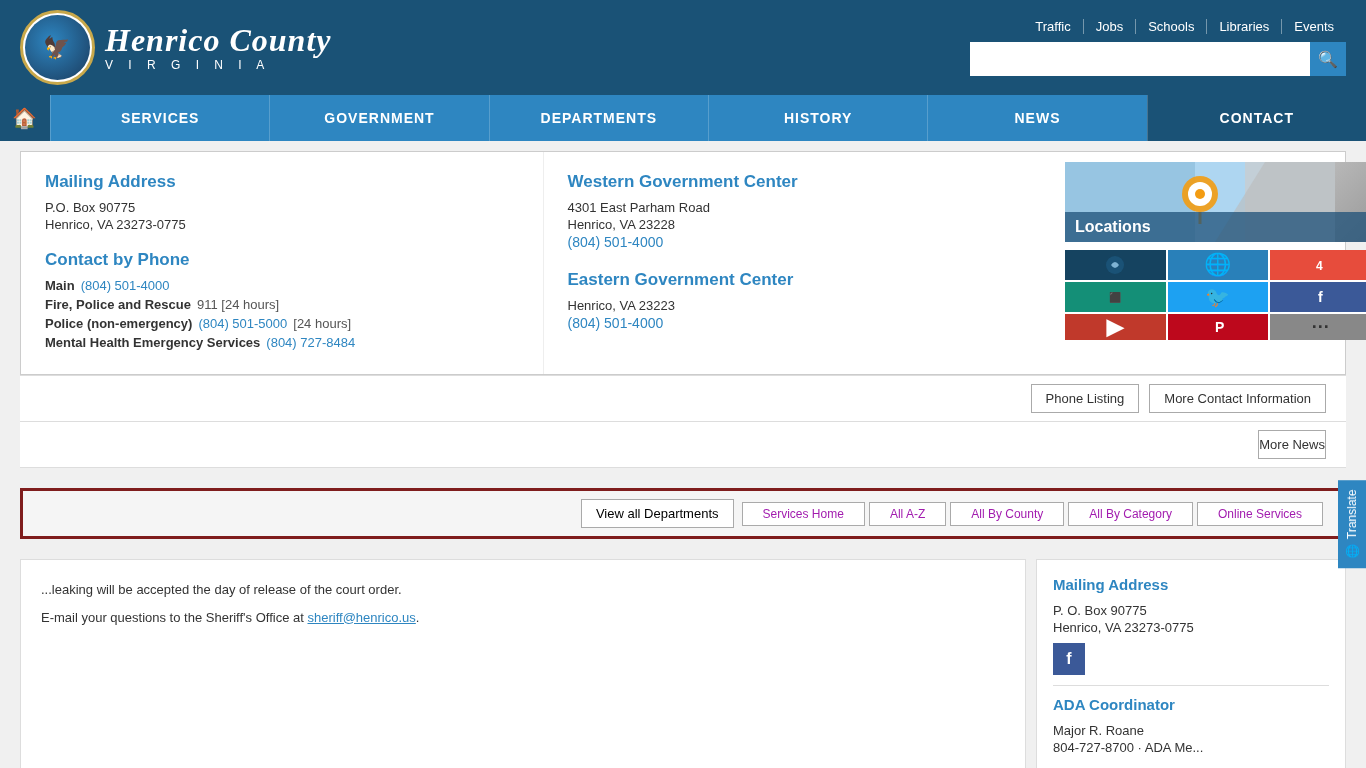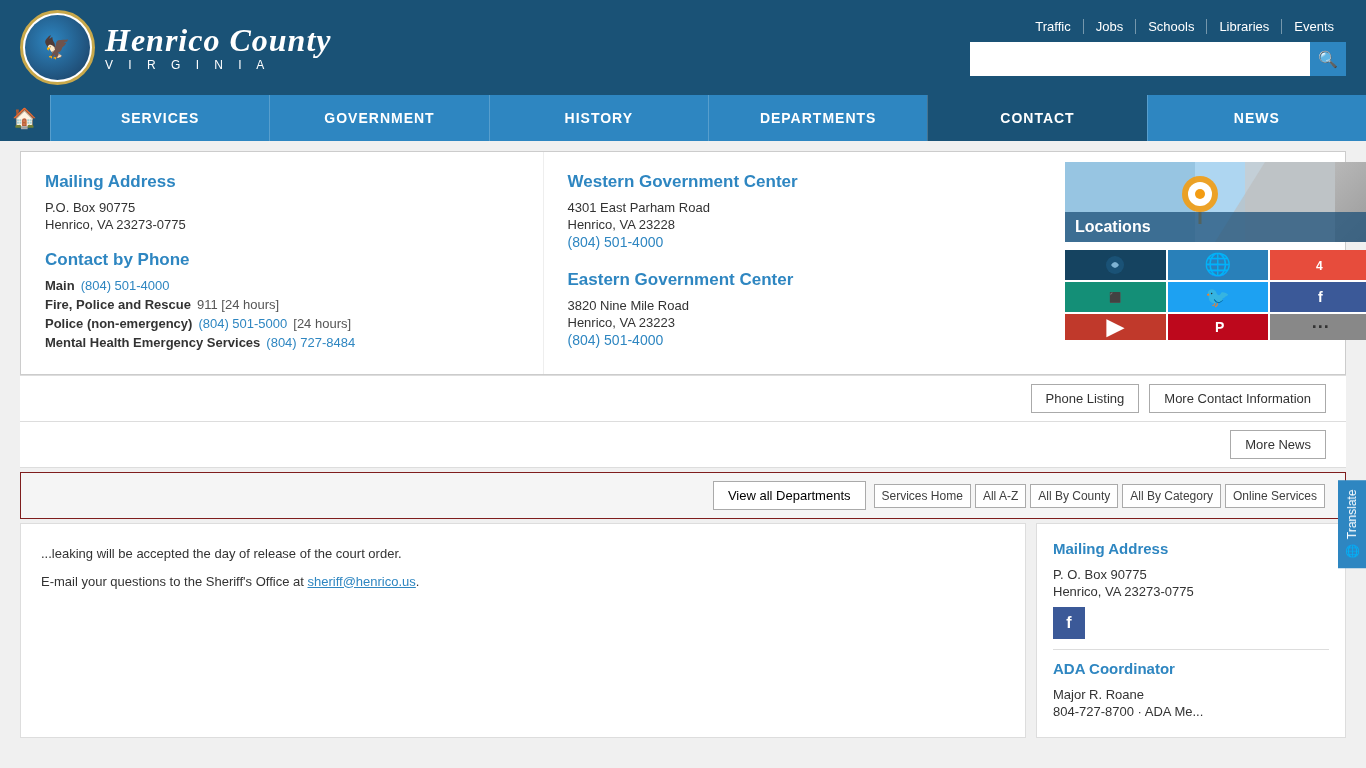--- a/index.html
+++ b/index.html
@@ -274,59 +274,59 @@
       border-top: 1px solid #ddd;
       display: flex;
       justify-content: flex-end;
       padding: 8px 20px;
       margin: 0 20px;
       border-bottom: 1px solid #ddd;
     }
     .more-news-btn {
       background: #fff;
       border: 1px solid #aaa;
-      padding: 6px 14px;
+      padding: 6px 0;
       font-size: 13px;
       cursor: pointer;
       color: #333;
     }
 
     
     .departments-bar {
       background: #f5f5f5;
       display: flex;
       align-items: center;
       justify-content: space-between;
       padding: 8px 20px;
-      margin: 4px 20px;
-      border: 1px solid #7f1d1d;
+      margin: 20px 20px;
+      border: 3px solid #7f1d1d;
     }
     .dept-right {
       display: flex;
       align-items: center;
       gap: 8px;
     }
     .view-all-btn {
       background: #fff;
       border: 1px solid #aaa;
       padding: 6px 14px;
       font-size: 13px;
       cursor: pointer;
     }
     .dept-nav-btns {
       display: flex;
       gap: 4px;
     }
     .dept-nav-btn {
       background: #fff;
       border: 1px solid #aaa;
-      padding: 4px 7px;
+      padding: 4px 20px;
       font-size: 12px;
       cursor: pointer;
-      color: #404040;
+      color: #a21caf;
     }
 
     
     .page-content {
       display: flex;
       gap: 0;
       margin: 0 20px;
     }
     .page-main {
       flex: 1;
@@ -432,24 +432,24 @@
   </div>
 </div>
 
 <div class="nav-bar">
   <div class="nav-home">
     <span>🏠</span>
   </div>
   <div class="nav-items">
     <div class="nav-item">SERVICES</div>
     <div class="nav-item">GOVERNMENT</div>
+    <div class="nav-item">DEPARTMENTS</div>
     <div class="nav-item">HISTORY</div>
-    <div class="nav-item">DEPARTMENTS</div>
+    <div class="nav-item">NEWS</div>
     <div class="nav-item active">CONTACT</div>
-    <div class="nav-item">NEWS</div>
   </div>
 </div>
 
 <div style="margin:10px 20px 0 20px; background:#fff; border:1px solid #ccc; display:flex; gap:0;">
 
   <div class="contact-left">
     <div class="section-title">Mailing Address</div>
     <p>P.O. Box 90775</p>
     <p>Henrico, VA 23273-0775</p>
 
@@ -478,21 +478,20 @@
 
   <div class="contact-center" style="border-left:1px solid #eee;">
     <div class="section-title">Western Government Center</div>
     <p>4301 East Parham Road</p>
     <p>Henrico, VA 23228</p>
     <a class="contact-phone">(804) 501-4000</a>
 
     <div style="height:20px;"></div>
 
     <div class="section-title">Eastern Government Center</div>
-    <p>3820 Nine Mile Road</p>
     <p>Henrico, VA 23223</p>
     <a class="contact-phone">(804) 501-4000</a>
   </div>
 
   <div class="contact-right">
 
     <div class="thumbnail-block" style="position:relative;">
       <div class="thumbnail-bg-locations">
         <svg width="270" height="80" viewBox="0 0 270 80">
           <rect width="270" height="80" fill="#aed6f1"></rect>

